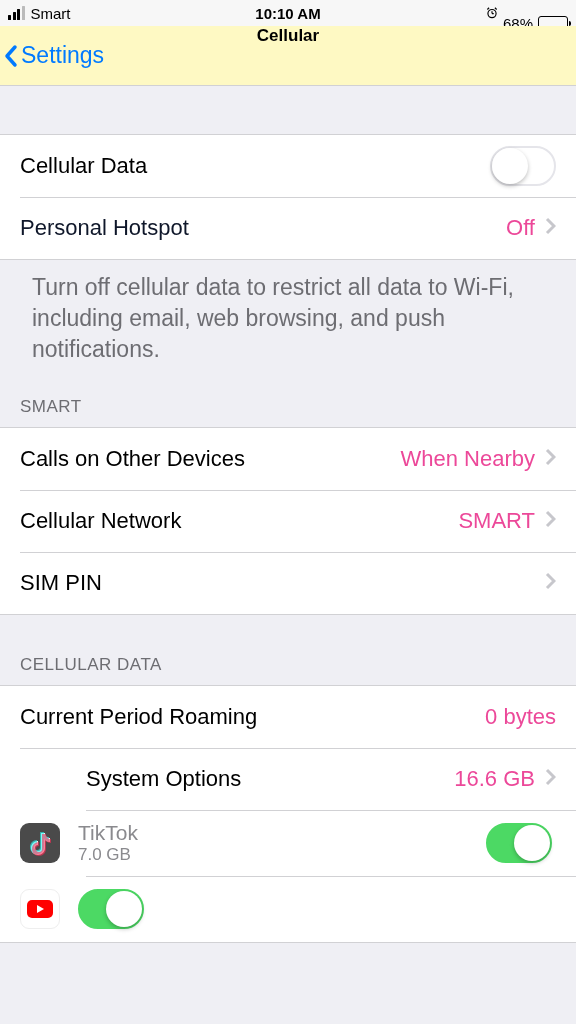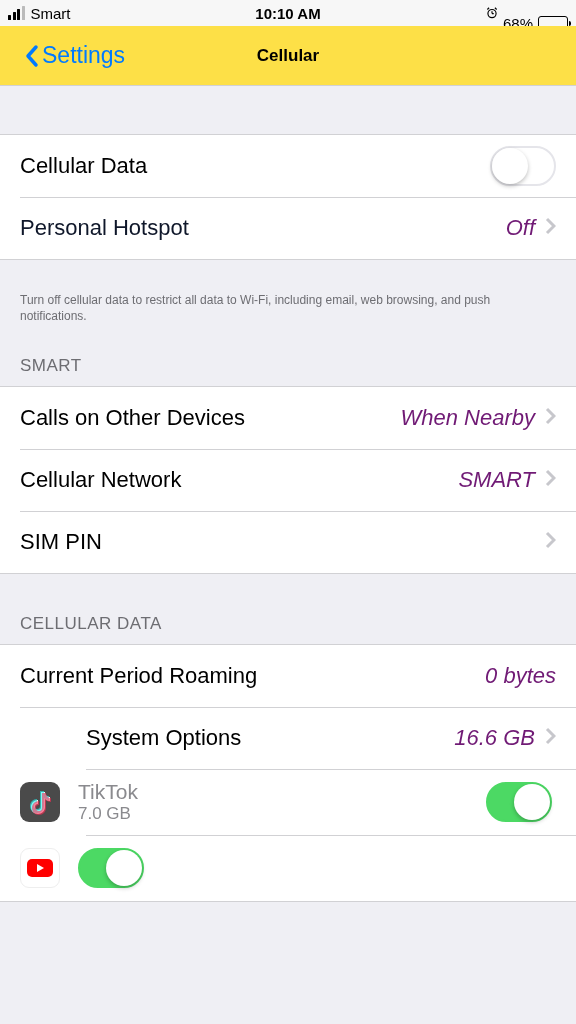--- a/index.html
+++ b/index.html
@@ -31,26 +31,25 @@
   .signal i:nth-child(3){height:11px}
   .signal i:nth-child(4){height:14px; background:#bbb;}
   .battery-wrap { display:flex; align-items:center; gap:5px;margin-top:20px; }
   .battery { width: 30px; height: 14px; border: 1.5px solid #000; border-radius: 3px; position: relative; }
   .battery::after { content:""; position:absolute; right:-4px; top:4px; width:2.5px; height:5px; background:#000; border-radius:0 2px 2px 0;}
   .battery-fill { height: 100%; width: 68%; background:#000; border-radius:1px;}
   .alarm-icon { width:14px; height:14px; }
   
   .nav-bar {
     height: 60px;
-    background: #fde047;
+    background: #fef9c3;
     border-bottom: 1px solid #d1d1d4;
     display:flex;
-    align-items:center;
     position:relative;
-    padding: 0 24px;
+    padding: 0 3px;
   }
   .back-btn {
     display:flex; align-items:center; color:#007aff; font-size:23px; gap:2px;
     cursor:pointer;
   }
   .back-chevron { width:16px; height:24px; }
   .nav-title { position:absolute; left:50%; transform:translateX(-50%); font-size:17px; font-weight:600; }
   
   .spacer { height: 48px; }
   .group { background:#fff; border-top:1px solid #d1d1d4; border-bottom:1px solid #d1d1d4;}
@@ -60,24 +59,24 @@
     align-items:center;
     padding: 0 20px;
     position: relative;
     font-size: 22px;
   }
   .row + .row::before {
     content:"";
     position:absolute; top:0; left:20px; right:0; height:1px; background:#d1d1d4;
   }
   .row .label { flex: 1; }
-  .row .value { color:#701a75; font-size:22px;font-style:italic; }
+  .row .value { color:#ec4899; font-size:22px; }
   .row .chevron { margin-left:10px; color:#c7c7cc; }
   .row.disabled .label { color:#0f172a; }
-  .footer-text { padding: 12px 20px 6px; color:#6d6d72; font-size:12px; line-height:1.35;margin-top:20px;}
+  .footer-text { padding: 12px 32px 6px; color:#6d6d72; font-size:23px; line-height:1.35;}
   .header-text { padding: 26px 20px 10px; color:#6d6d72; font-size:17px; letter-spacing:0.5px;}
   
   .toggle {
     width: 66px; height: 40px; border-radius: 20px; position:relative;
     background:#fff; border:2px solid #e5e5ea;
   }
   .toggle .knob {
     width:36px; height:36px; border-radius:50%; background:#fff; box-shadow:0 2px 4px rgba(0,0,0,0.25);
     position:absolute; top:0; left:0;
   }

